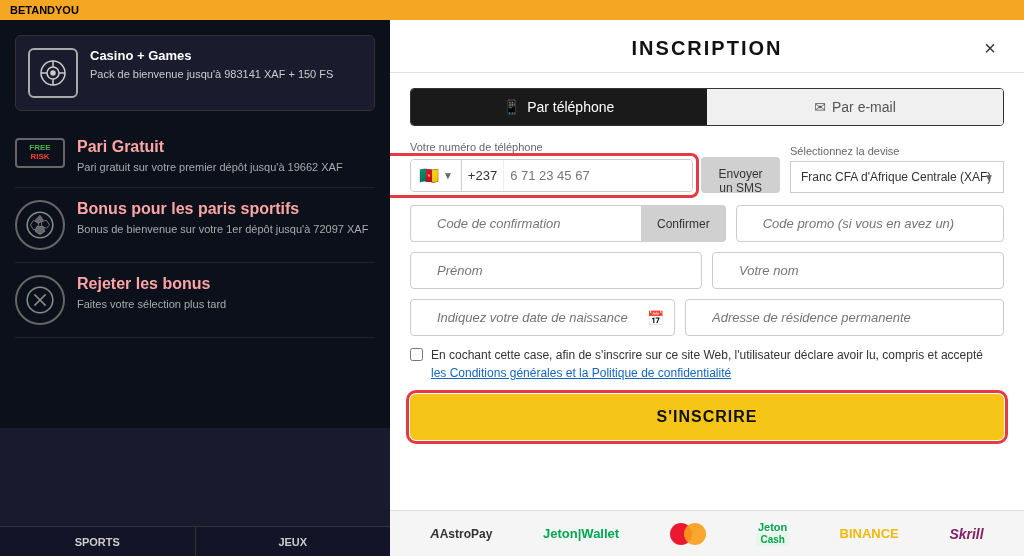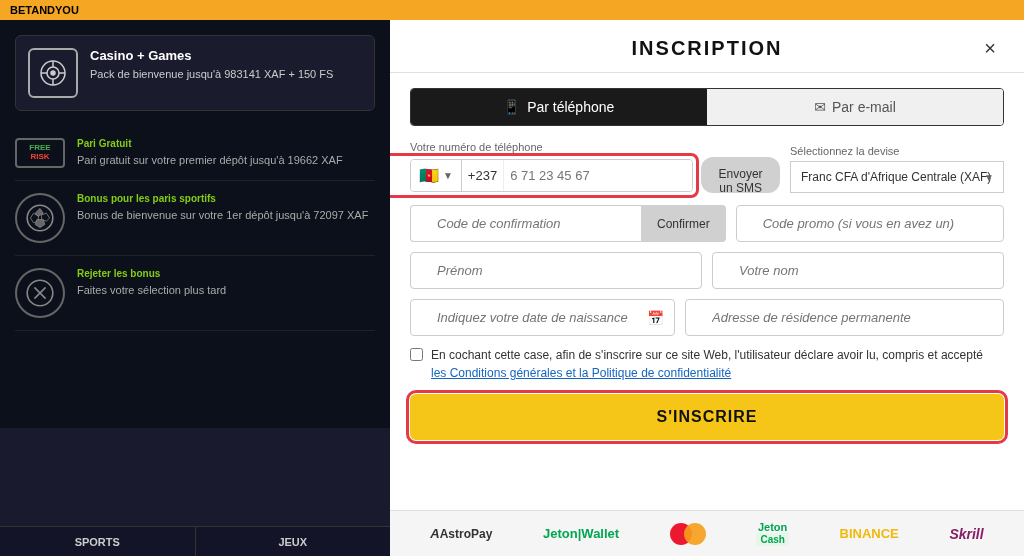--- a/index.html
+++ b/index.html
@@ -106,22 +106,22 @@
     .free-risk-badge span {
       font-size: 8px;
       font-weight: bold;
       color: #fff;
       line-height: 1.1;
     }
     .free-risk-badge span:first-child { color: #4CAF50; }
     .free-risk-badge span:last-child { color: #f44336; }
 
     .bonus-text h4 {
-      color: #84cc16;
-      font-size: 10px;
+      color: #fca5a5;
+      font-size: 16px;
       font-weight: bold;
       margin-bottom: 4px;
     }
     .bonus-text p {
       color: #aaa;
       font-size: 11px;
       line-height: 1.4;
     }
 
     .bottom-tabs {
@@ -268,21 +268,21 @@
       padding: 8px 6px;
       font-size: 13px;
       color: #999;
     }
 
     .send-sms-btn {
       padding: 10px 14px;
       background: #d0d0d0;
       color: #333;
       border: none;
-      border-radius: 12px;
+      border-radius: 4px;
       cursor: pointer;
       font-size: 12px;
       align-self: flex-end;
       height: 36px;
       margin-top: 22px;
     }
     .currency-label {
       font-size: 11px;
       color: #666;
       margin-bottom: 4px;

